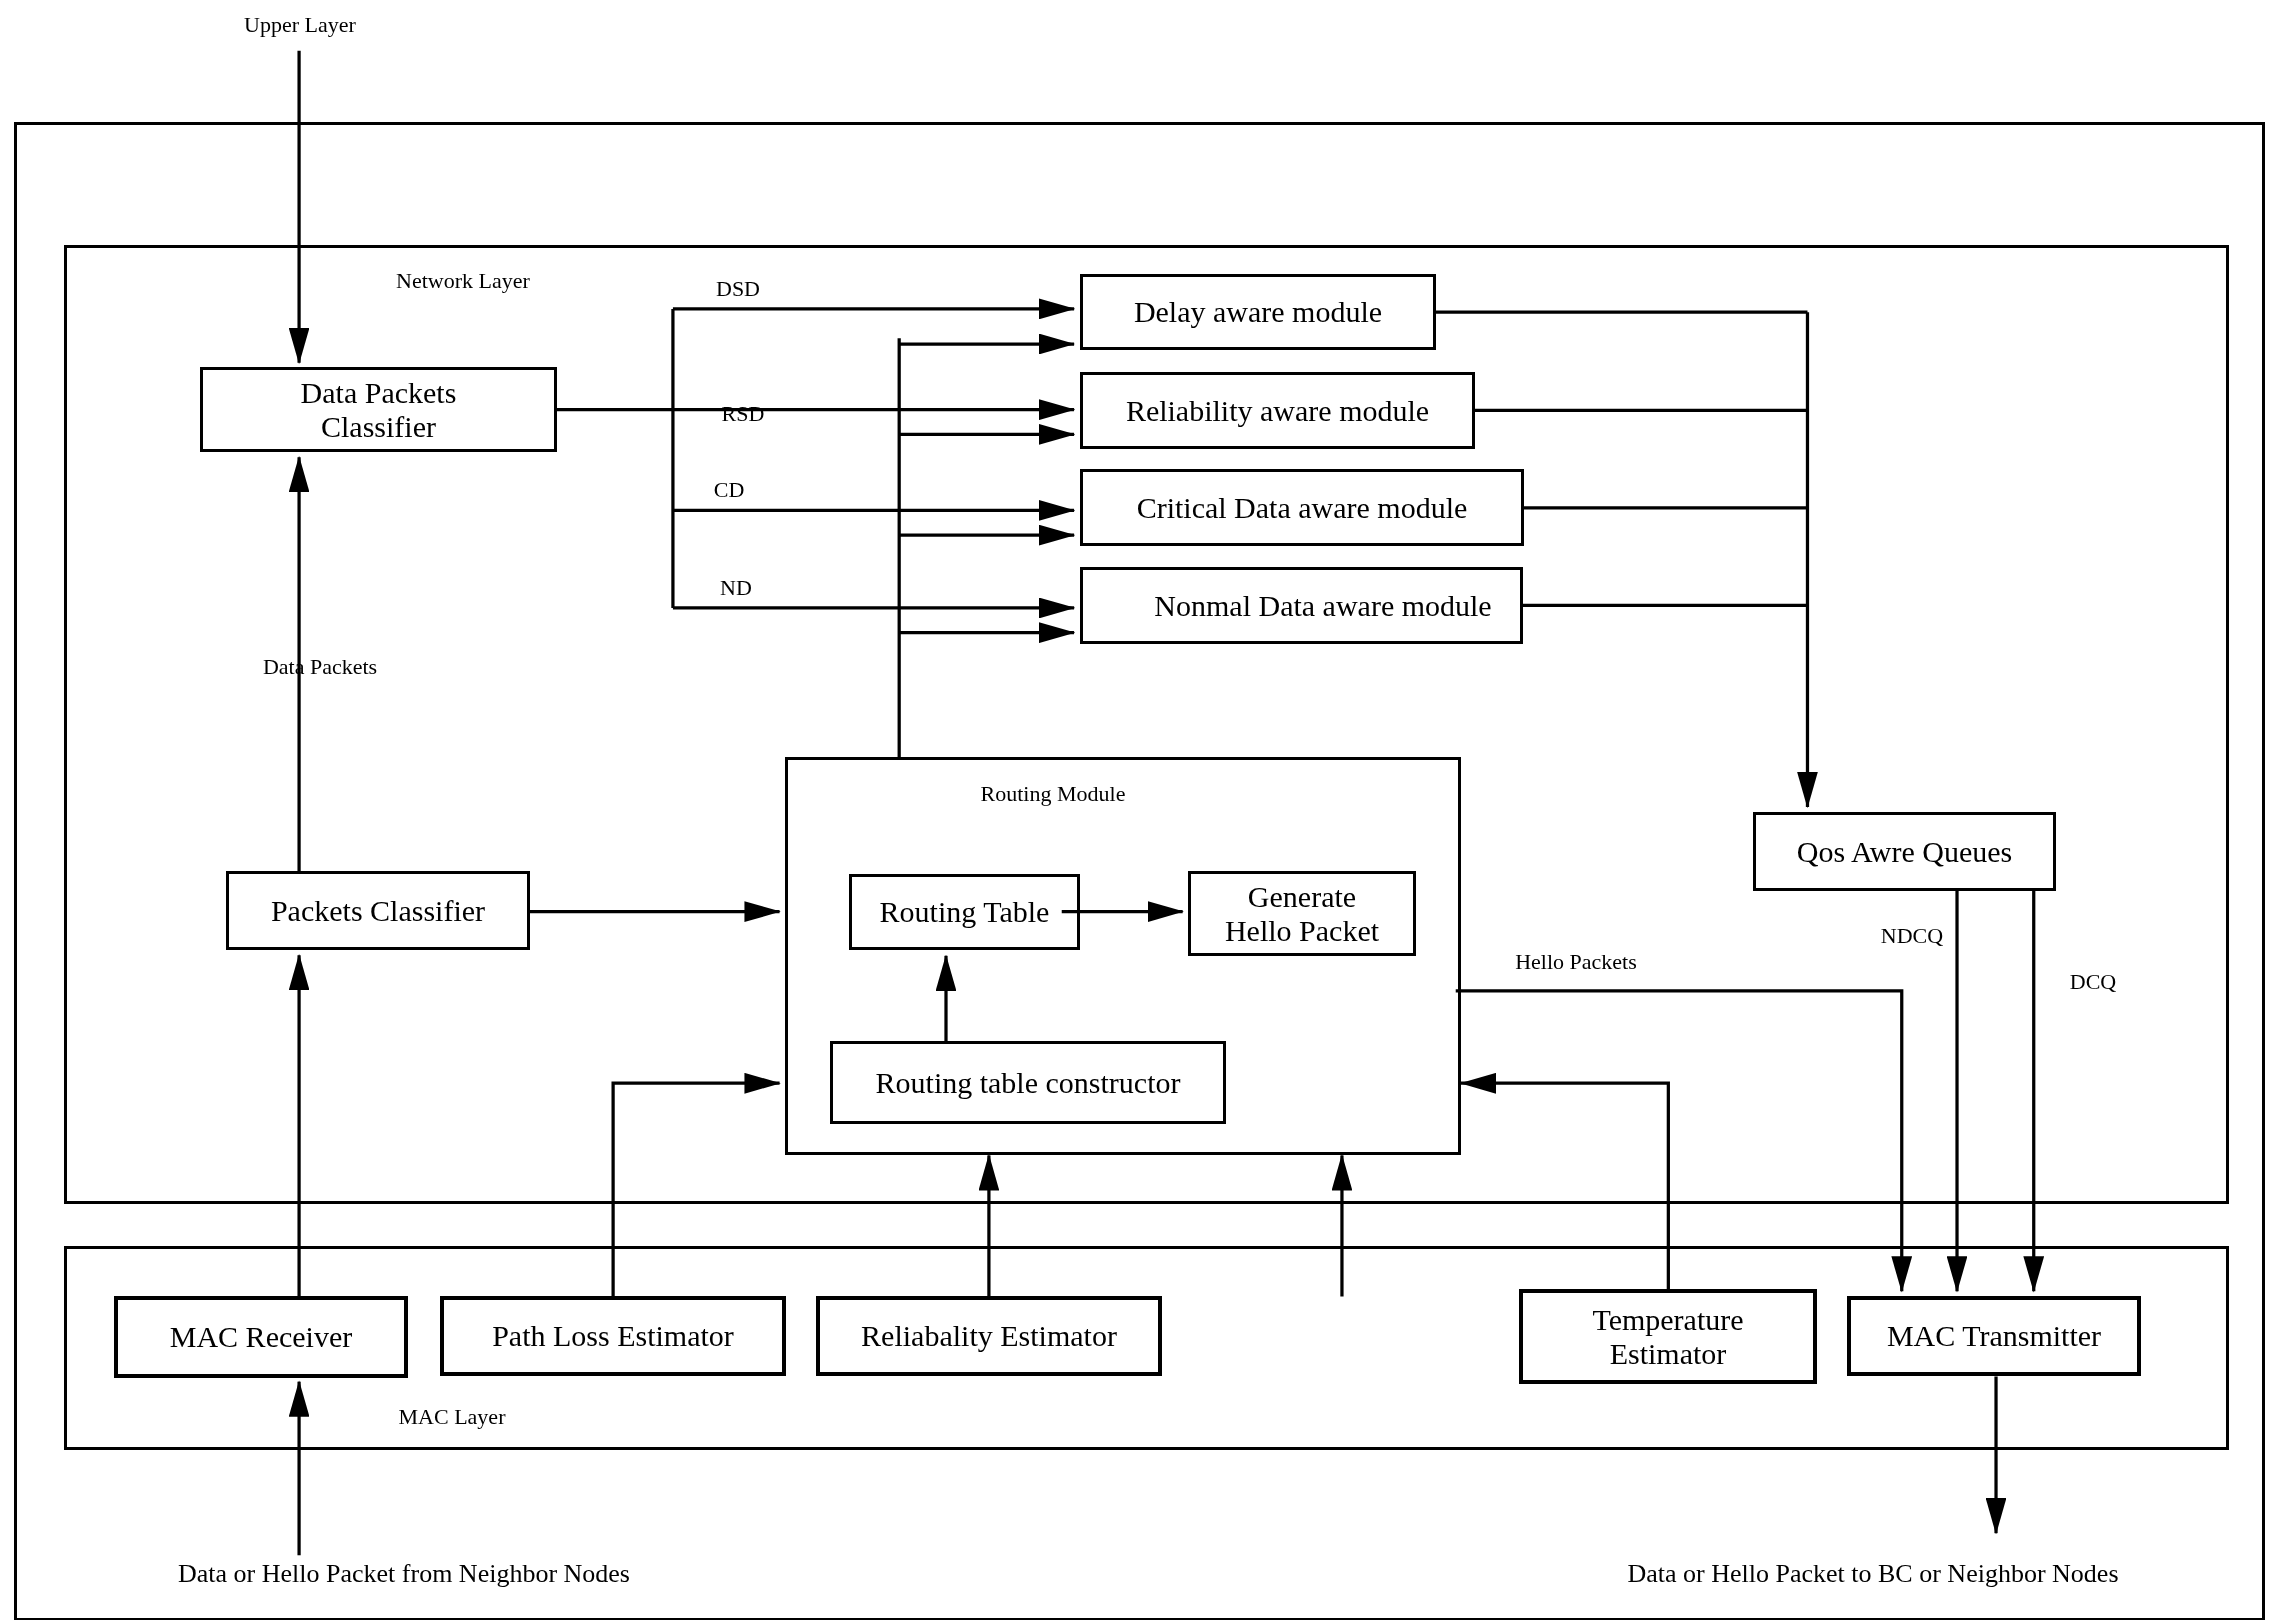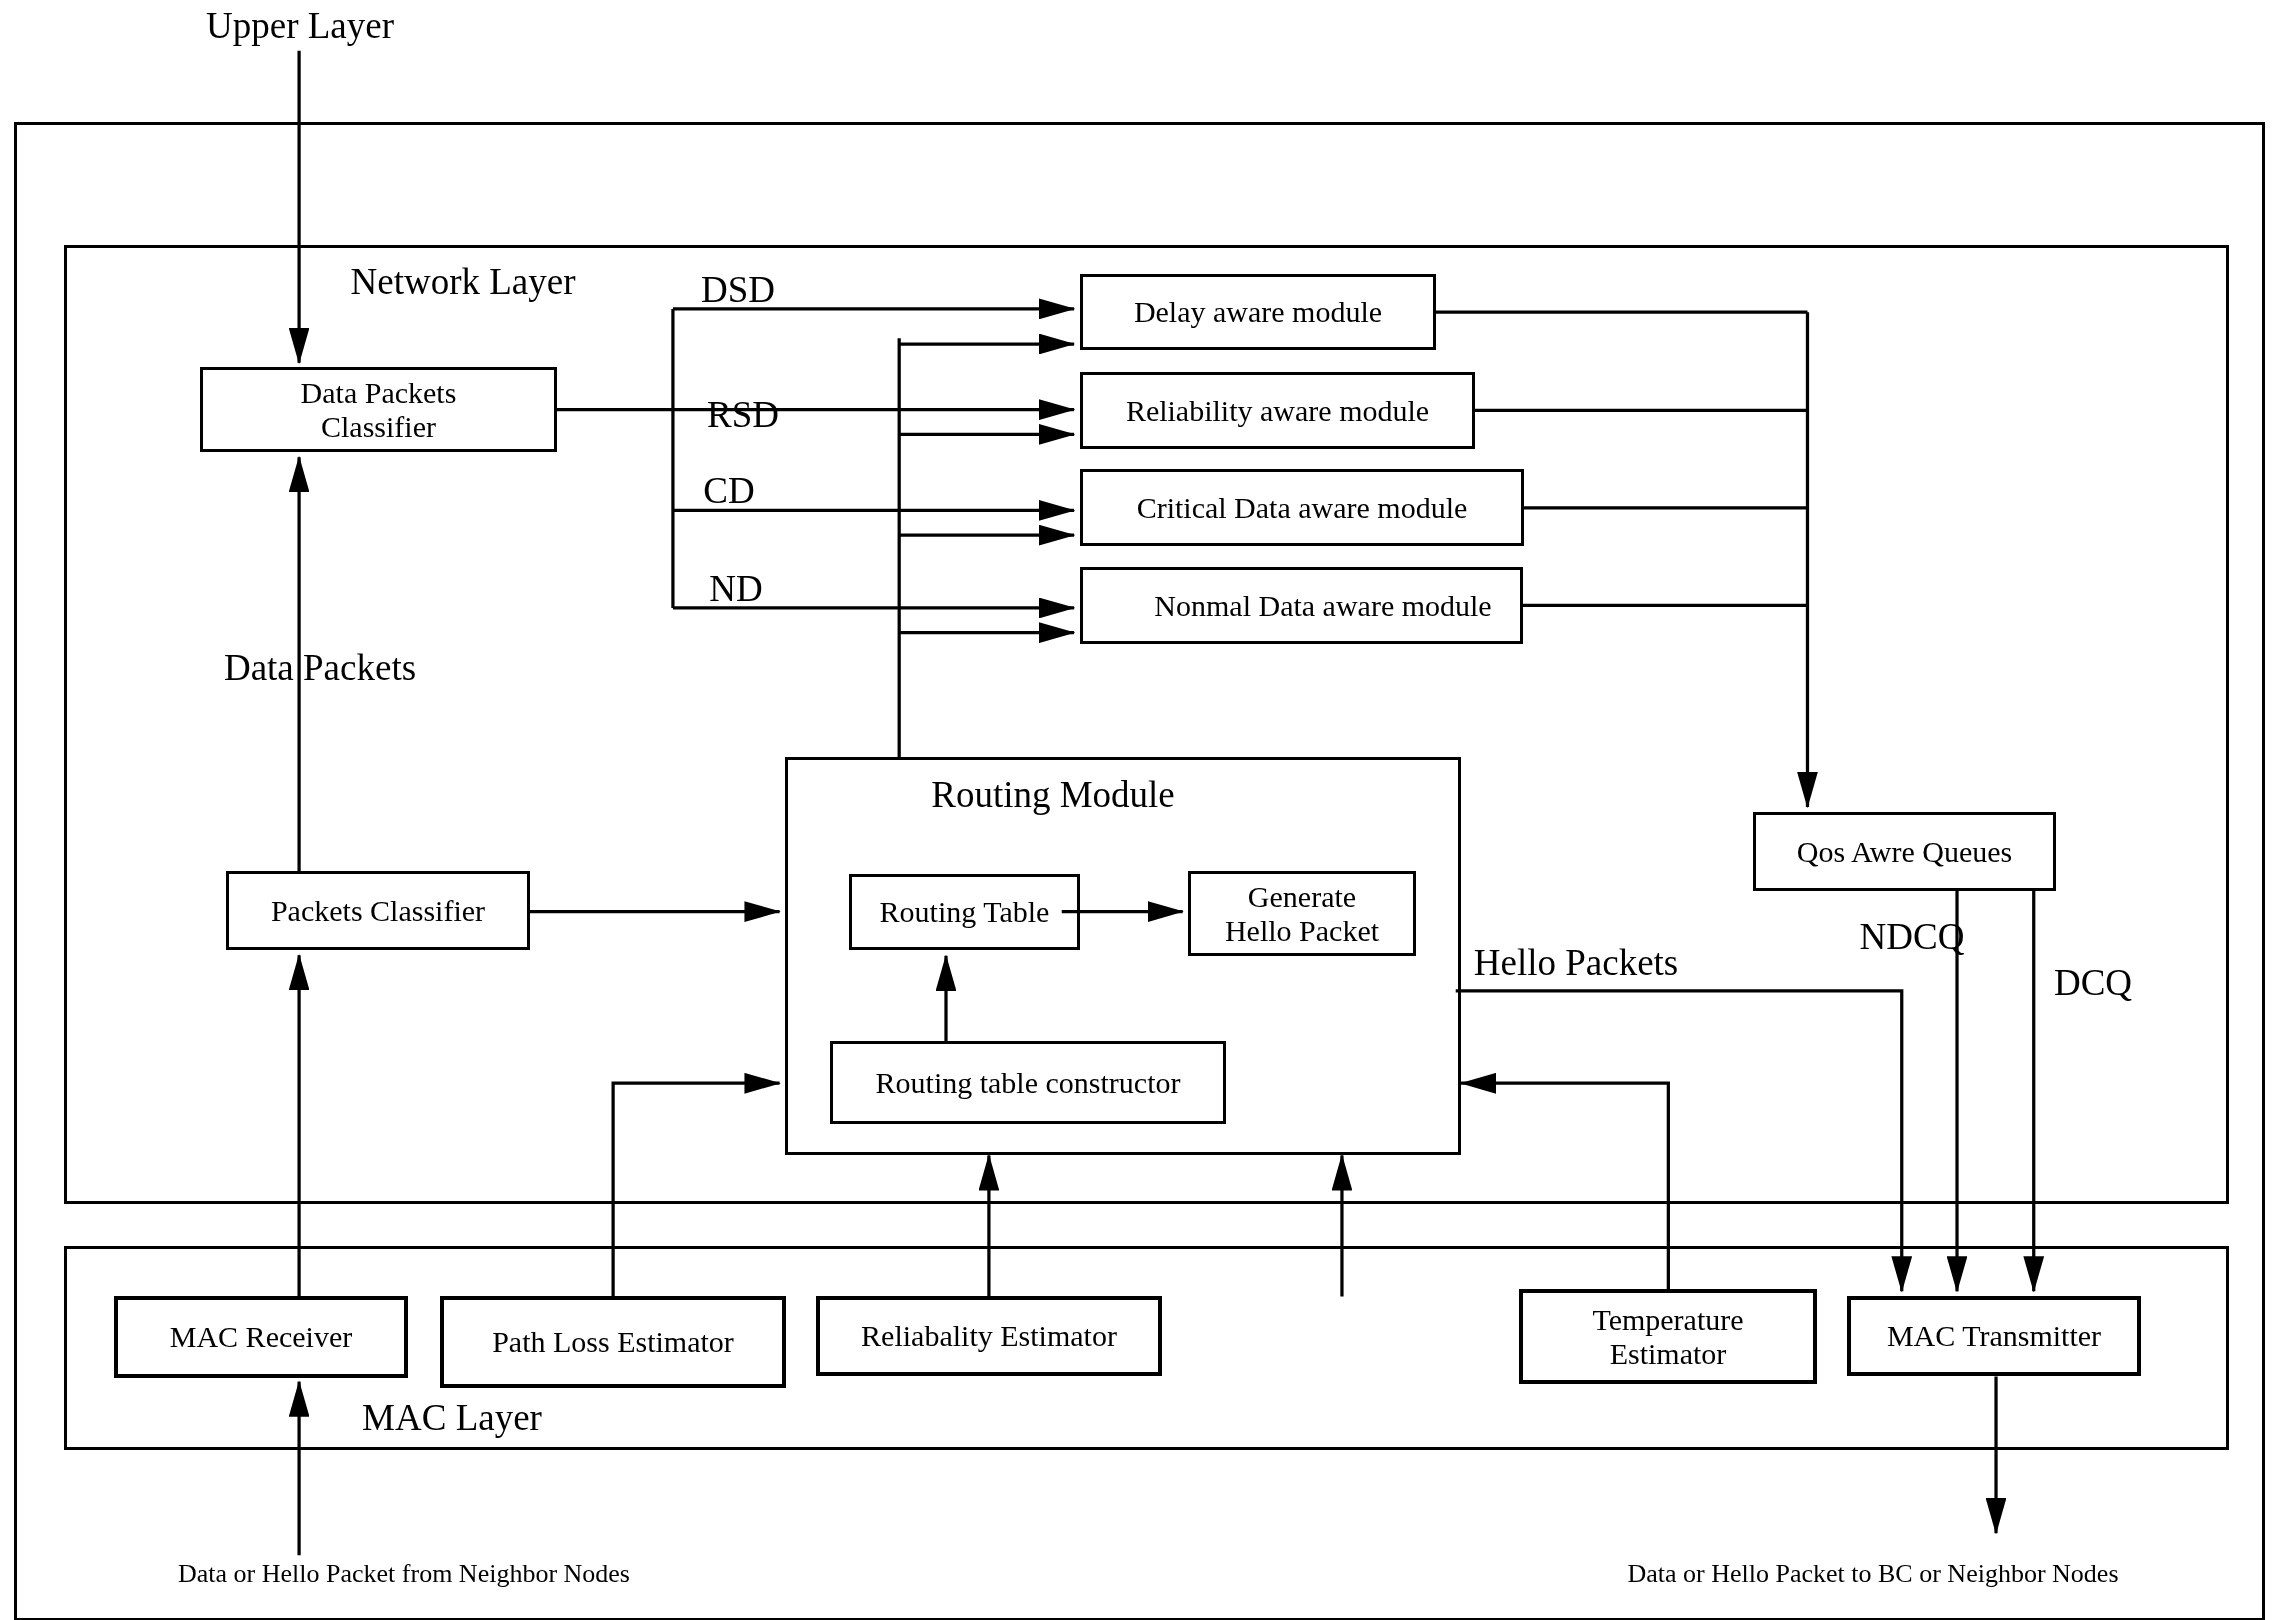--- a/index.html
+++ b/index.html
@@ -13,21 +13,21 @@
   .mac{left:64px;top:1246px;width:2159px;height:198px;border:3.9px solid #000;}
   .routing{left:785px;top:757px;width:670px;height:392px;border:3.3px solid #000;background:#fff;}
 
   
   .box{position:absolute;border:3.3px solid #000;background:#fff;display:flex;flex-direction:column;
        align-items:center;justify-content:center;text-align:center;font-size:30px;line-height:1.12;
        box-sizing:border-box;}
   .box.thick{border-width:4.6px;}
 
   
-  .lbl{position:absolute;transform:translate(-50%,-50%);white-space:nowrap;font-size:37px;}
+  .lbl{position:absolute;transform:translate(-50%,-50%);white-space:nowrap;font-size:22px;}
   .cap{font-size:26px;}
 
   svg.wires{position:absolute;left:0;top:0;z-index:10;pointer-events:none;}
   .wire{stroke:#000;stroke-width:5;fill:none;}
 </style>
 </head>
 <body>
 
 <div class="canvas">
 
@@ -69,21 +69,21 @@
     <span>Routing table constructor</span>
   </div>
 
   <div class="box" style="left:1753px;top:812px;width:303px;height:79px;">
     <span>Qos Awre Queues</span>
   </div>
 
   <div class="box thick" style="left:114px;top:1296px;width:294px;height:82px;">
     <span>MAC Receiver</span>
   </div>
-  <div class="box thick" style="left:440px;top:1296px;width:346px;height:92px;">
+  <div class="box thick" style="left:440px;top:1296px;width:346px;height:80px;">
     <span>Path Loss Estimator</span>
   </div>
   <div class="box thick" style="left:816px;top:1296px;width:346px;height:80px;">
     <span>Reliabality Estimator</span>
   </div>
   <div class="box thick" style="left:1519px;top:1289px;width:298px;height:95px;">
     <span>Temperature</span>
     <span>Estimator</span>
   </div>
   <div class="box thick" style="left:1847px;top:1296px;width:294px;height:80px;">

